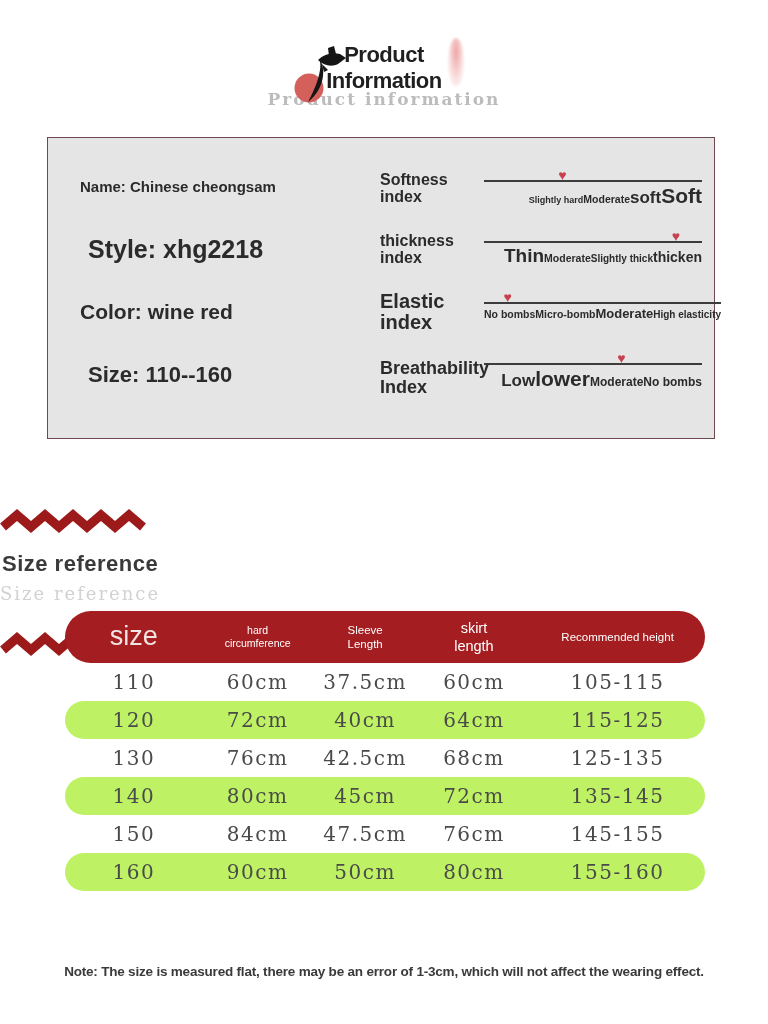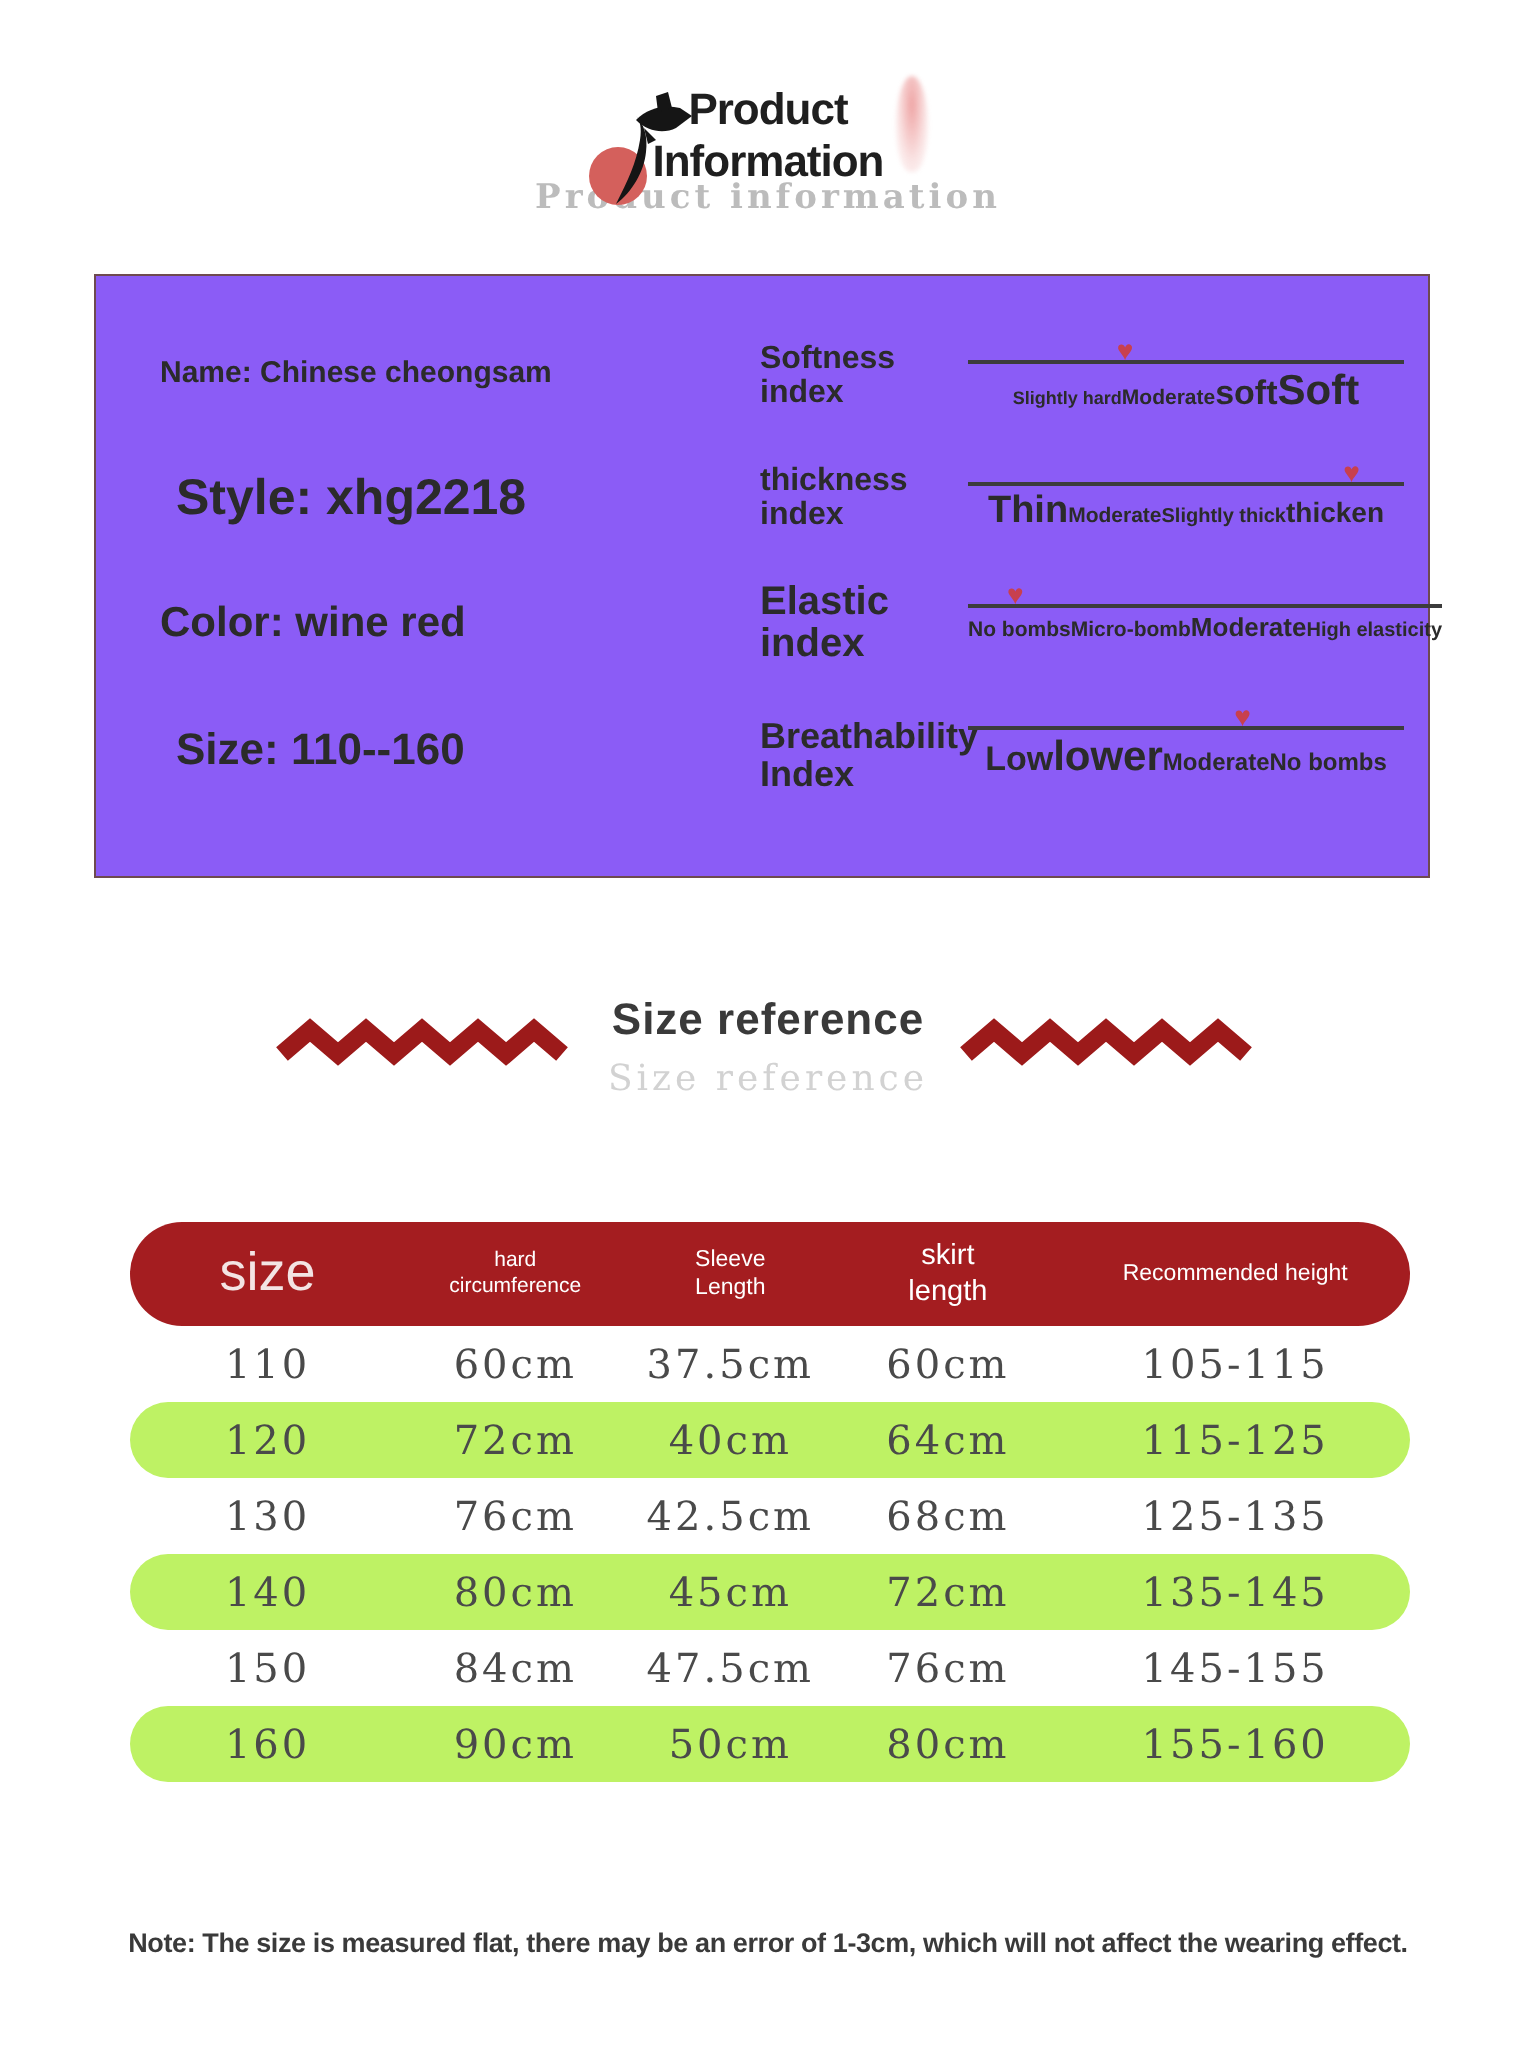--- a/index.html
+++ b/index.html
@@ -16,52 +16,52 @@
   
   .header { position: absolute; top: 42px; left: 0; width: 100%; text-align: center; }
   .header-icon { position: absolute; left: 294px; top: 2px; }
   .title { font-size: 22px; font-weight: bold; color: #1f1f1f; line-height: 26px; letter-spacing: -0.5px; }
   .subtitle { font-family: "DejaVu Serif", serif; font-size: 17px; font-weight: bold; color: #bcbcbc; letter-spacing: 2px; margin-top: -5px; }
   .header-blob { position: absolute; left: 448px; top: -4px; width: 16px; height: 48px;
     background: radial-gradient(ellipse at 50% 30%, rgba(225,90,90,.55), rgba(235,150,150,.25) 60%, rgba(255,255,255,0) 100%);
     border-radius: 50% 50% 45% 45%; filter: blur(1px); }
 
   
-  .info-box { position: absolute; left: 47px; top: 137px; width: 668px; height: 302px; border: 1px solid #6e4a50; background:#8b5cf6; }
+  .info-box { position: absolute; left: 47px; top: 137px; width: 668px; height: 302px; border: 1px solid #6e4a50; background:#e5e5e5; }
   .info-left { position: absolute; left: 0; top: 0; width: 330px; height: 100%; }
   .p-name  { position: absolute; left: 32px; top: 40px;  font-size: 15px; font-weight: bold; color: #2b2b2b; }
   .p-style { position: absolute; left: 40px; top: 97px;  font-size: 25px; font-weight: bold; color: #2b2b2b; }
   .p-color { position: absolute; left: 32px; top: 162px; font-size: 21px; font-weight: bold; color: #2b2b2b; }
   .p-size  { position: absolute; left: 40px; top: 224px; font-size: 22px; font-weight: bold; color: #2b2b2b; }
 
   .scales { position: absolute; left: 332px; top: 26px; width: 322px; }
   .scale-row { display: flex; align-items: flex-start; height: 61px; }
   .scale-label { width: 104px; flex: 0 0 104px; font-weight: bold; color: #2b2b2b; padding-top: 8px; line-height: 1.05; }
   .sl-1 { font-size: 16px; }
   .sl-2 { font-size: 16px; }
   .sl-3 { font-size: 20px; padding-top: 5px; }
   .sl-4 { font-size: 18px; padding-top: 12px; }
   .scale { flex: 1; padding-top: 16px; }
   .scale-line { position: relative; border-top: 2px solid #3c3c3c; width: 100%; }
   .heart { position: absolute; top: -15px; font-size: 14px; color: #c8404e; transform: translateX(-50%); }
   .heart::before { content: "\2665"; }
-  .scale-levels { display: flex; justify-content: center; align-items: baseline; margin-top: 2px; color: #2b2b2b; font-weight: bold; white-space: nowrap; }
+  .scale-levels { display: flex; justify-content: flex-end; align-items: baseline; margin-top: 2px; color: #2b2b2b; font-weight: bold; white-space: nowrap; }
   .lv { display: inline-block; }
   .f9  { font-size: 9px; }
   .f10 { font-size: 10px; }
   .f11 { font-size: 10.5px; }
   .f12 { font-size: 12px; }
   .f13 { font-size: 13px; }
   .f14 { font-size: 14px; }
   .f17 { font-size: 17px; }
   .f19 { font-size: 19px; }
   .f21 { font-size: 21px; }
 
   
-  .sizeref { position: absolute; top: 497px; left: 0; width: 100%; display: flex; justify-content: center; align-items: flex-start; gap: 16px; }
+  .sizeref { position: absolute; top: 497px; left: 0; width: 100%; display: flex; justify-content: center; align-items: flex-start; gap: 16px; flex-direction: column; }
   .zigzag { margin-top: 10px; }
   .sizeref-text { text-align: center; }
   .sizeref-title { font-size: 22px; font-weight: bold; color: #3a3a3a; letter-spacing: 0.5px; }
   .sizeref-sub { font-family: "DejaVu Serif", serif; font-size: 18px; color: #d2d2d2; letter-spacing: 2px; margin-top: 6px; }
 
   
   .size-table { position: absolute; left: 65px; top: 611px; width: 640px; }
   .t-row { display: grid; grid-template-columns: 21.5% 17.2% 16.4% 17.6% 27.3%; align-items: center; justify-items: center; }
   .t-head { height: 52px; background: #a41d20; border-radius: 26px; color: #ffffff; }
   .th { font-weight: normal; text-align: center; line-height: 1.25; }

